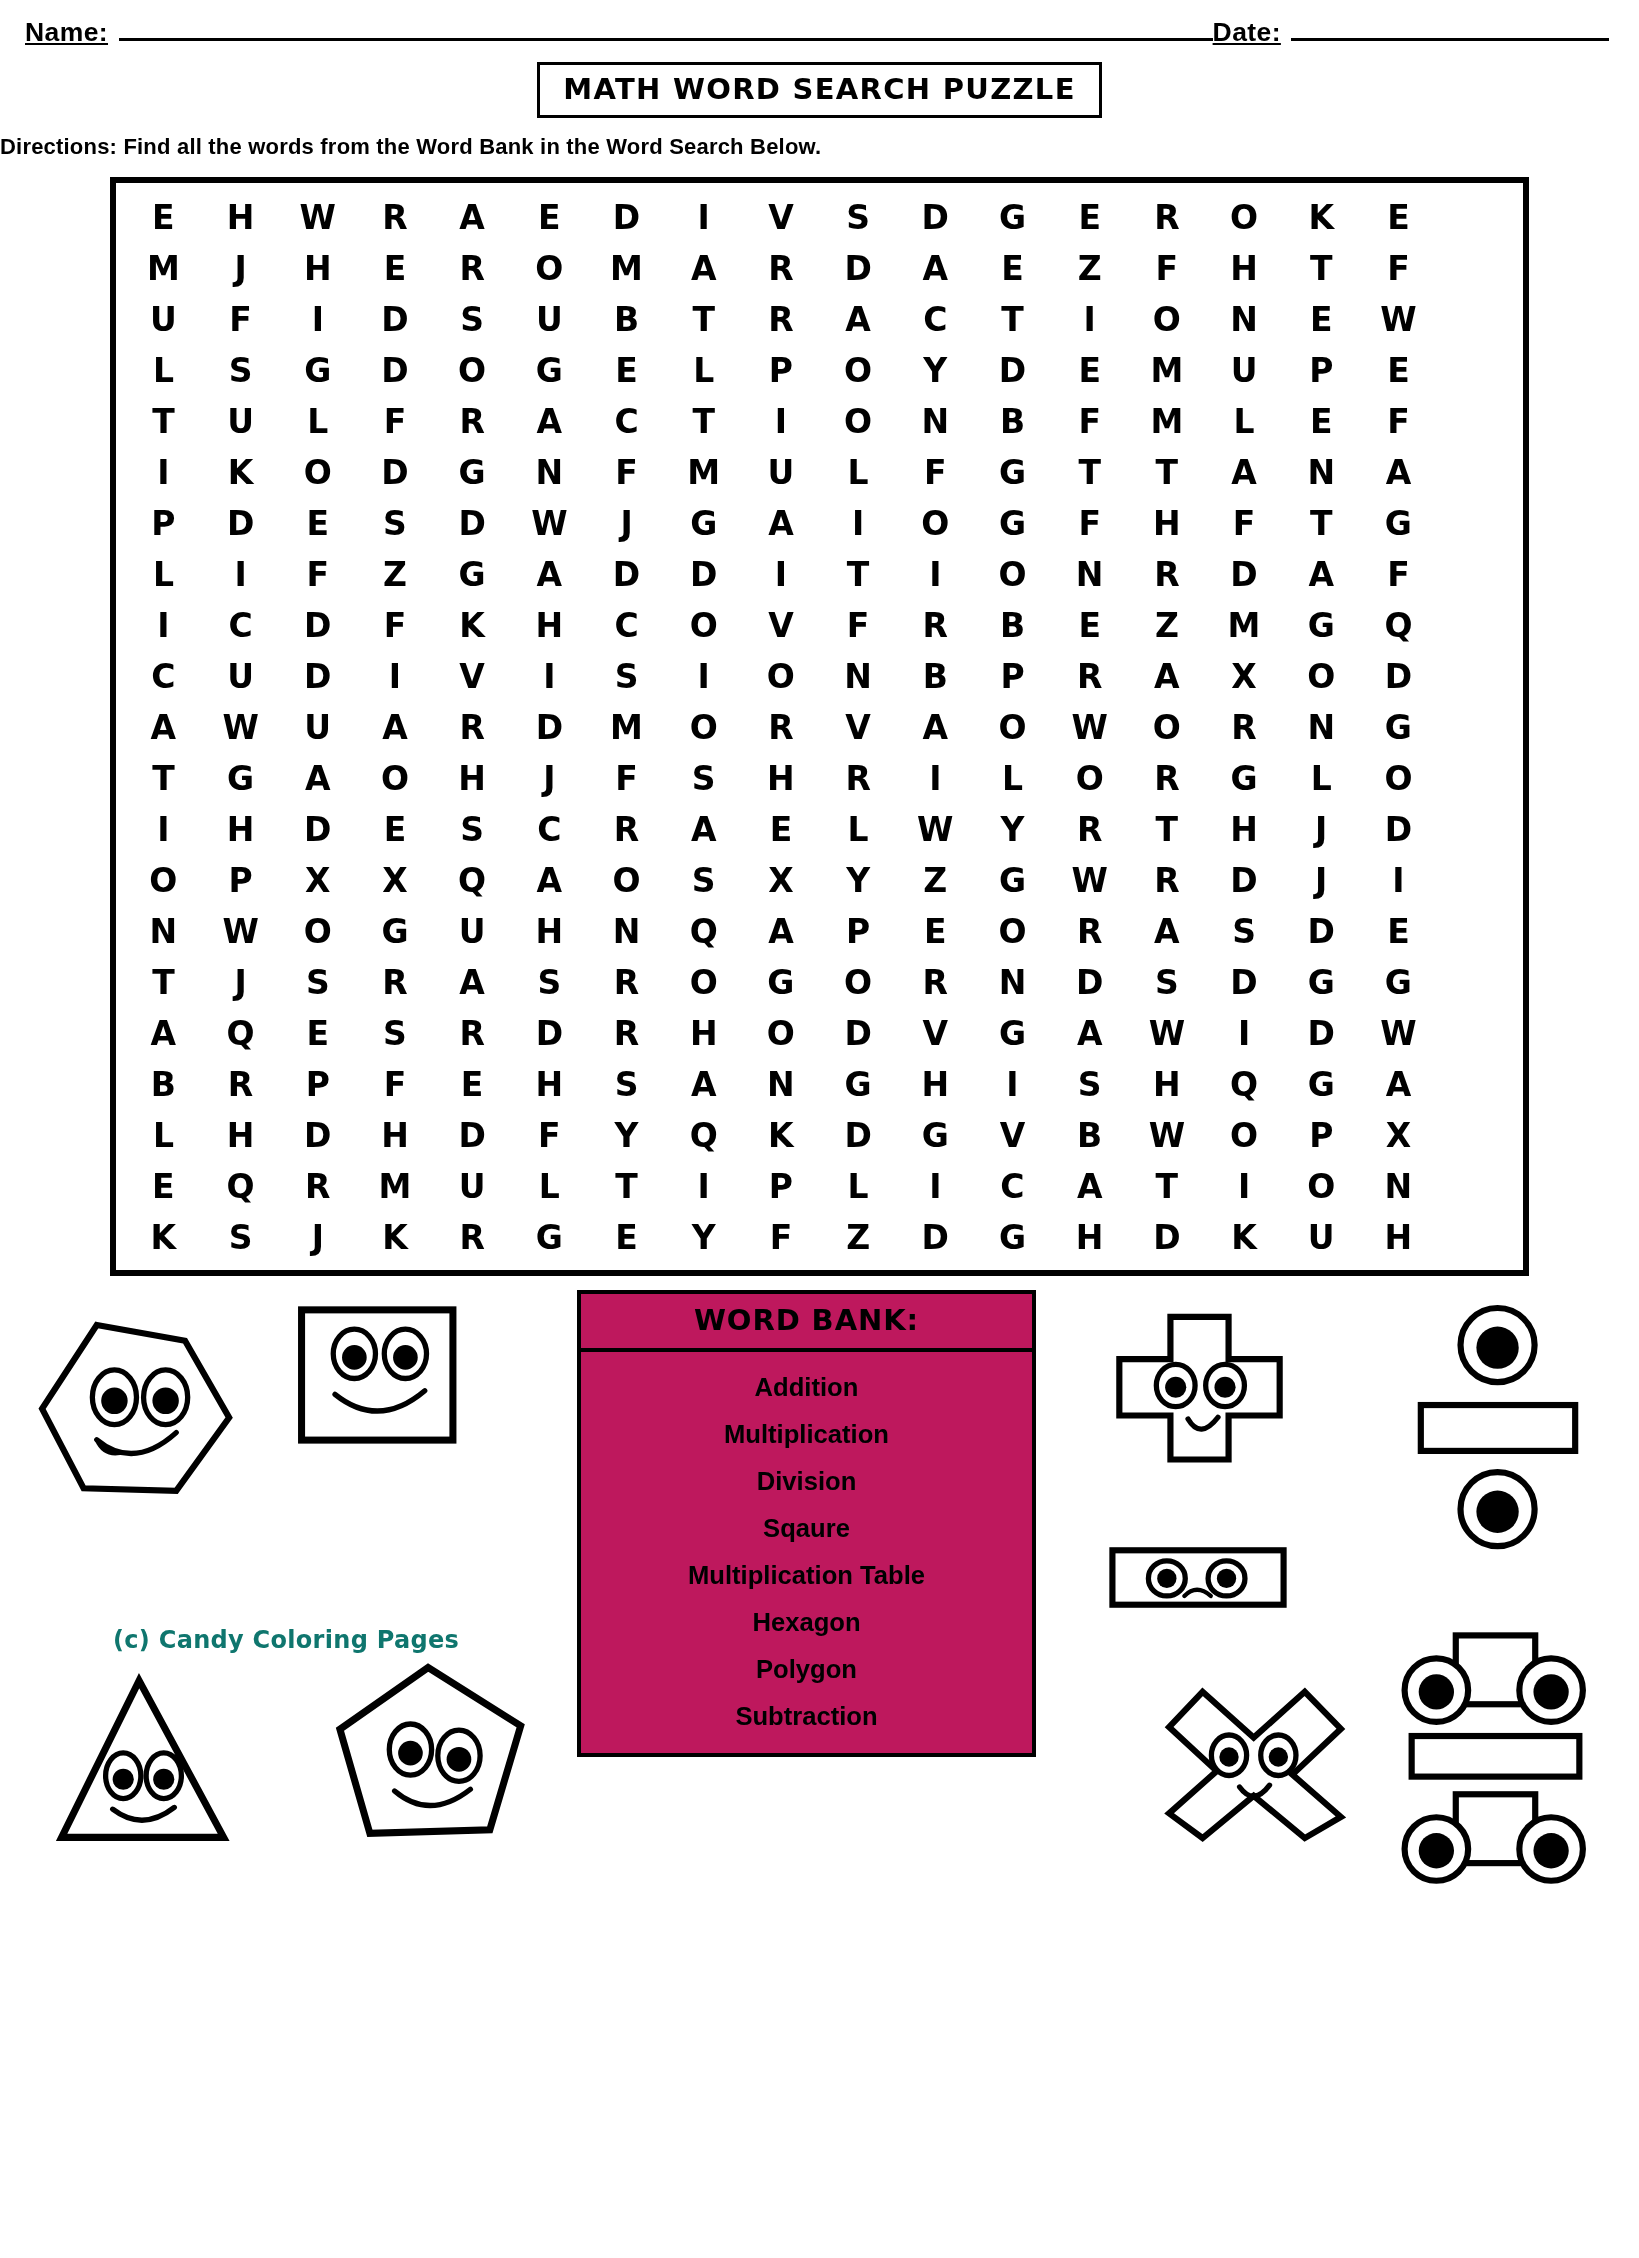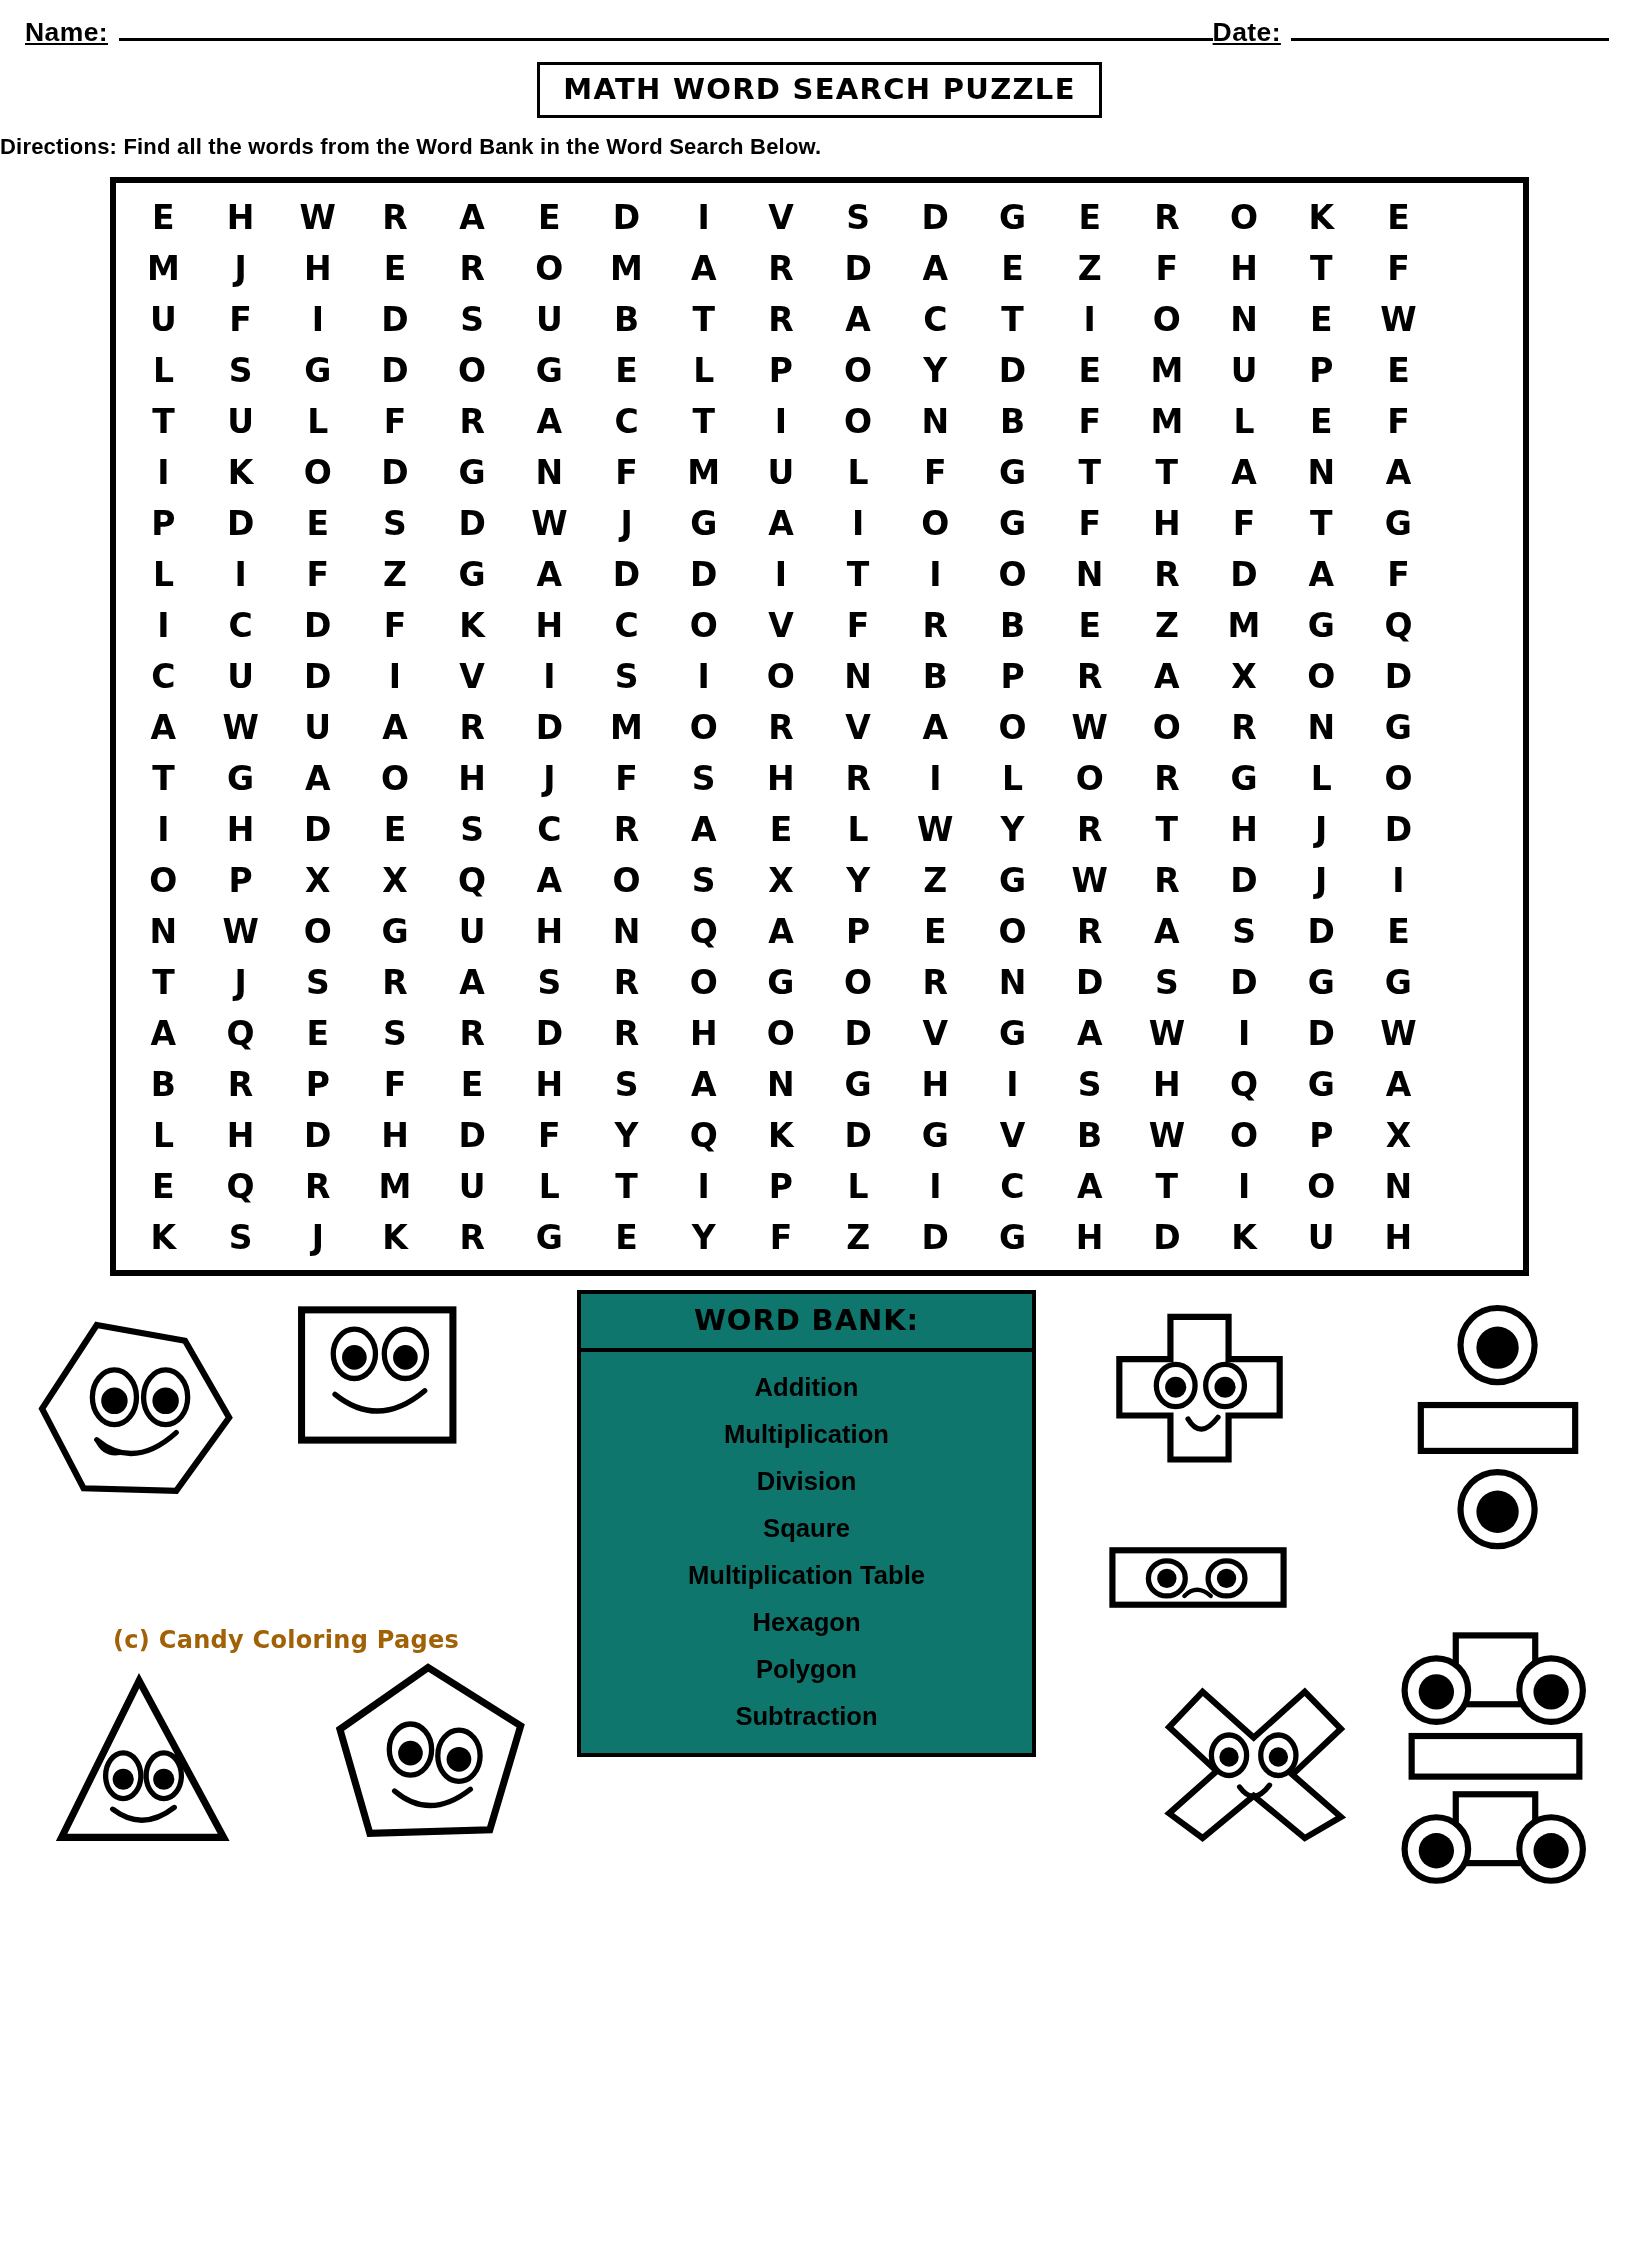--- a/index.html
+++ b/index.html
@@ -89,21 +89,21 @@
     margin-top: 5.3px;
   }
 
   .wordbank {
     position: absolute;
     left: 577px;
     top: 8.8px;
     width: 459px;
     border: 4.4px solid #000;
     box-sizing: border-box;
-    background: #0f766e;
+    background: #be185d;
   }
   .wb-title {
     text-align: center;
     font-size: 29px;
     font-weight: bold;
     letter-spacing: 0.9px;
     padding: 8.8px 0 10.6px 0;
     border-bottom: 4.4px solid #000;
     font-family: "DejaVu Sans", sans-serif;
   }
@@ -117,21 +117,21 @@
     line-height: 47px;
     font-family: Liberation Sans, sans-serif;
   }
 
   .copyright {
     position: absolute;
     left: 113px;
     top: 344px;
     font-size: 24px;
     font-weight: bold;
-    color: #a16207;
+    color: #0f766e;
     font-family: "DejaVu Sans", sans-serif;
     letter-spacing: 0.3px;
   }
 
   .shape { position: absolute; }
   svg { display:block; }
 </style>
 </head>
 <body>
 

